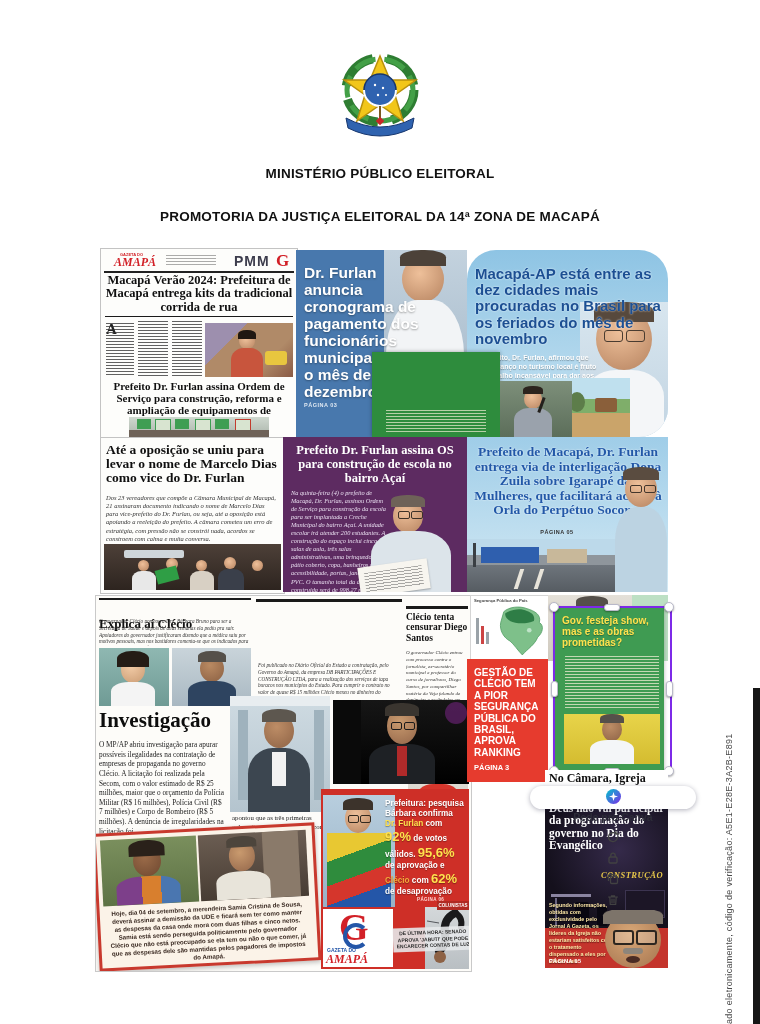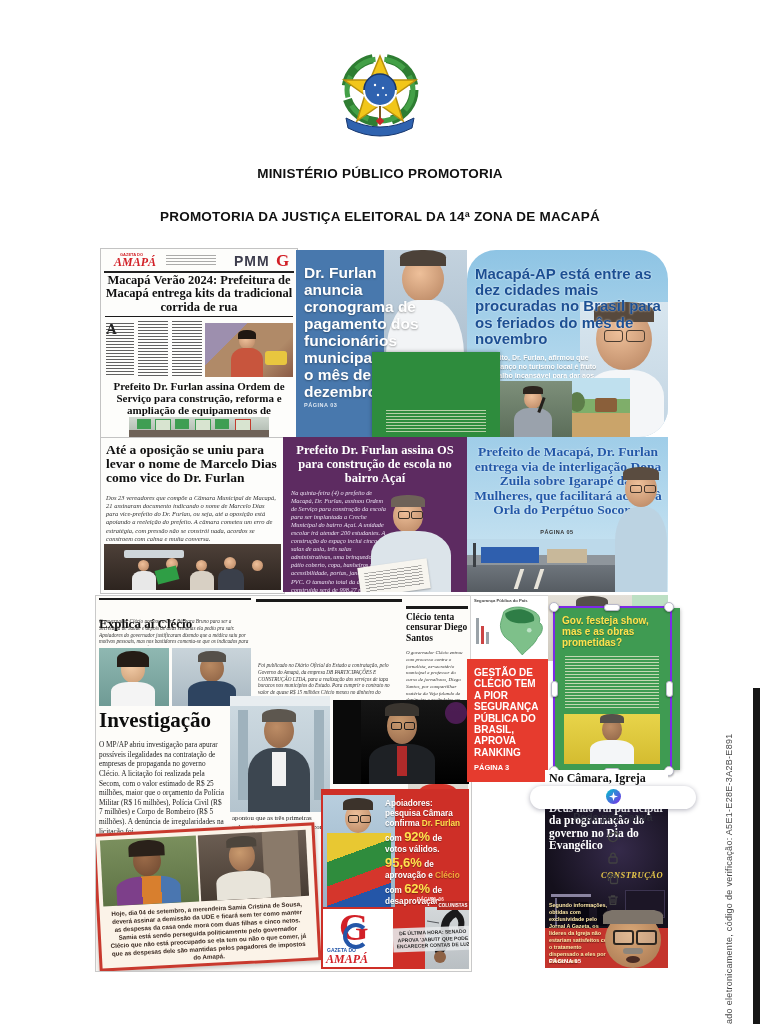--- a/index.html
+++ b/index.html
@@ -48,21 +48,21 @@
         <circle cx="53" cy="36" r="1.2" fill="#fff"></circle>
       <circle cx="48" cy="43" r="1.2" fill="#fff"></circle>
         <circle cx="56" cy="43" r="1" fill="#fff"></circle>
       <path d="M34,38 a16,16 0 0 0 32,0" fill="none" stroke="#fff" stroke-width="2"></path>
       <path d="M16,66 Q50,84 84,66 L82,76 Q50,92 18,76 Z" fill="#2f63b0" stroke="#16366e" stroke-width="1"></path>
       <path d="M49,54 l2,0 0,14 -2,0z" fill="#7a5a22"></path>
       <rect x="47" y="66" width="6" height="6" fill="#c62828" transform="rotate(45 50 69)"></rect>
     </svg>
   </div>
 
-  <div class="abs head-title center" style="left:0;top:166px;width:760px;">MINISTÉRIO PÚBLICO PROMOTORIA</div>
+  <div class="abs head-title center" style="left:0;top:166px;width:760px;">MINISTÉRIO PÚBLICO ELEITORAL</div>
   <div class="abs head-title center" style="left:0;top:209px;width:760px;">PROMOTORIA DA JUSTIÇA ELEITORAL DA 14ª ZONA DE MACAPÁ</div>
 
   <div class="abs" style="left:100px;top:248px;width:568px;height:344px;">
 
     <div class="clip" style="left:0;top:0;width:196px;height:189px;background:#fdfdfb;border:1px solid #c3c3c3;">
       <div class="abs" style="left:3px;top:2px;width:190px;height:20px;border-bottom:2px solid #222;">
         <span class="abs" style="left:16px;top:1px;font-size:4px;color:#d22027;font-weight:bold;">GAZETA DO</span>
         <span class="abs serif" style="left:10px;top:4px;font-size:12px;font-weight:900;color:#d22027;font-style:italic;">AMAPÁ</span>
         <div class="abs flines-lite" style="left:62px;top:4px;width:50px;height:12px;"></div>
         <span class="abs" style="left:130px;top:2px;font-size:14px;font-weight:bold;color:#3d3d4d;letter-spacing:1px;">PMM</span>
@@ -256,22 +256,22 @@
 
       <div class="clip" style="left:225px;top:193px;width:148px;height:180px;background:#ce2f27;">
         <div class="photo" style="left:2px;top:6px;width:72px;height:112px;background:linear-gradient(#b8cede,#98b2c6);">
           <div class="ph-head" style="left:22px;top:8px;width:26px;height:30px;"></div>
           <div class="ph-hair" style="left:20px;top:3px;width:30px;height:12px;background:#3c332b;"></div>
           <div class="abs" style="left:25px;top:20px;width:9px;height:6px;border:1.5px solid #33291f;border-radius:2px;"></div>
           <div class="abs" style="left:37px;top:20px;width:9px;height:6px;border:1.5px solid #33291f;border-radius:2px;"></div>
           <div class="abs" style="left:4px;top:38px;width:64px;height:74px;background:linear-gradient(160deg,#e8c832 0 30%,#2f8c3d 30% 55%,#d5362c 55% 75%,#2456a8 75% 100%);"></div>
         </div>
         <div class="abs" style="left:64px;top:10px;width:80px;font-size:8.2px;font-weight:900;line-height:1.22;color:#fff;text-shadow:0 1px 1px rgba(0,0,0,.35);">
-          <span>Apoiadores: pesquisa</span>
-          <span>Câmara confirma</span>
+          <span>Prefeitura: pesquisa</span>
+          <span>Bárbara confirma</span>
           <span class="yellow">Dr. Furlan</span>
           <span>com</span>
           <span class="ybig">92%</span>
           <span>de votos válidos.</span>
           <span class="ybig">95,6%</span>
           <span>de aprovação e</span>
           <span class="orange">Clécio</span>
           <span>com</span>
           <span class="ybig">62%</span>
           <span>de desaprovação</span>
@@ -315,21 +315,21 @@
     </div>
 
     <div class="photo" style="left:453px;top:0;width:120px;height:66px;background:linear-gradient(#e4e0d8,#cfc9be);">
       <div class="abs" style="left:84px;top:0;width:36px;height:66px;background:#bde0c4;"></div>
       <div class="ph-head" style="left:30px;top:6px;width:28px;height:32px;background:radial-gradient(circle at 42% 38%,#bd8d66,#8d6245);"></div>
       <div class="ph-hair" style="left:28px;top:1px;width:32px;height:12px;background:#55504a;"></div>
       <div class="abs" style="left:32px;top:30px;width:24px;height:8px;background:#8a8178;border-radius:0 0 40% 40%;"></div>
       <div class="ph-shirt" style="left:12px;top:38px;width:64px;height:28px;background:#f2f4f6;"></div>
     </div>
 
-    <div class="clip" style="left:460px;top:13px;width:125px;height:162px;background:#3f9b52;box-shadow:0 1px 4px rgba(0,0,0,.3);">
+    <div class="clip" style="left:460px;top:13px;width:109px;height:162px;background:#3f9b52;box-shadow:0 1px 4px rgba(0,0,0,.3);">
       <div class="abs" style="left:7px;top:7px;width:100px;font-size:10px;font-weight:900;line-height:1.12;color:#ffe14d;text-shadow:0 1px 1px rgba(0,0,0,.3);">Gov. festeja show, mas e as obras prometidas?</div>
       <div class="abs flines-cream" style="left:10px;top:48px;width:94px;height:52px;opacity:.85;"></div>
       <div class="photo" style="left:9px;top:106px;width:96px;height:50px;background:linear-gradient(#e8d44a,#d4bc30);">
         <div class="ph-head" style="left:38px;top:4px;width:20px;height:23px;background:radial-gradient(circle at 42% 38%,#bd8d66,#8d6245);"></div>
         <div class="ph-hair" style="left:36px;top:0px;width:24px;height:9px;background:#55504a;"></div>
         <div class="ph-shirt" style="left:26px;top:26px;width:44px;height:24px;background:#f4f6f8;"></div>
       </div>
     </div>
 
     <div class="sel-outline" style="left:458px;top:11px;width:115px;height:164px;"></div>

